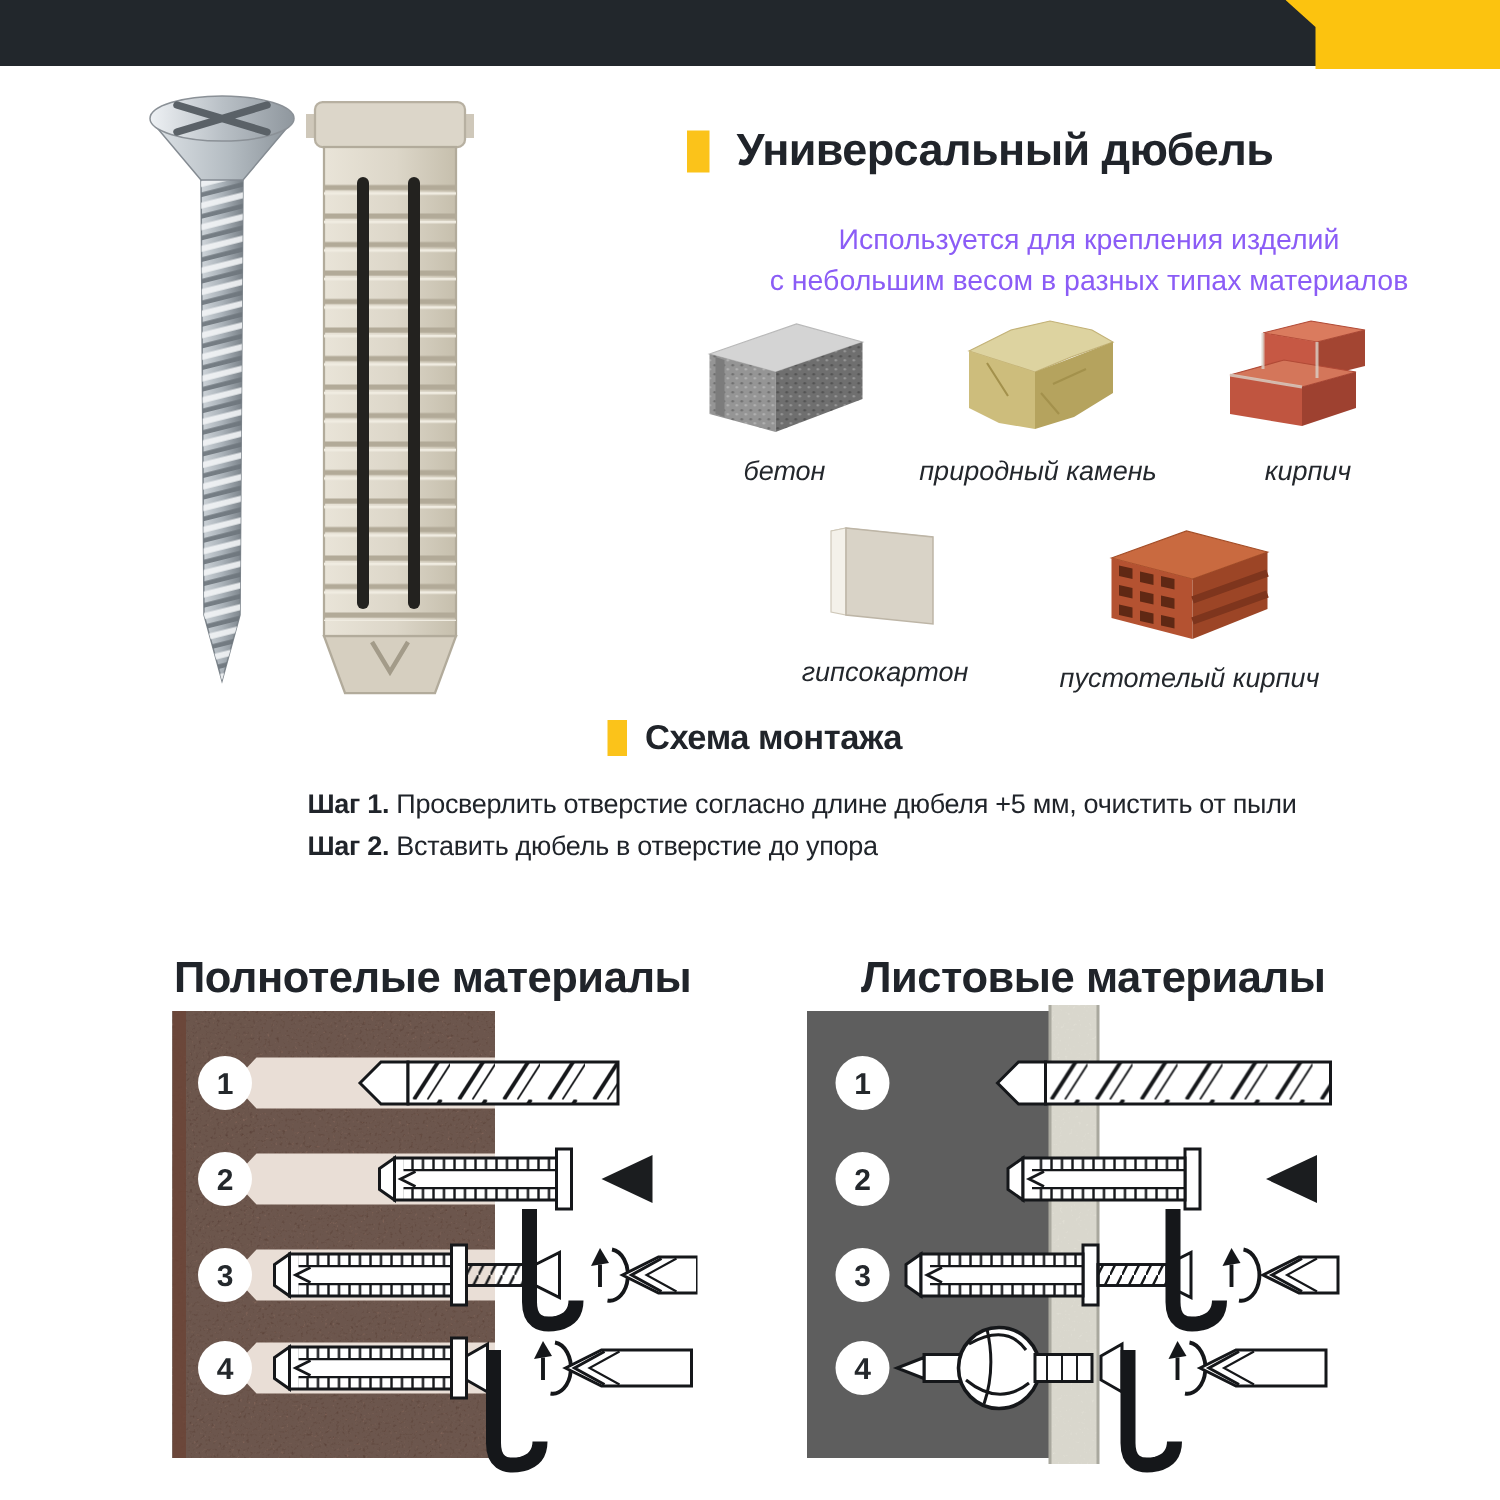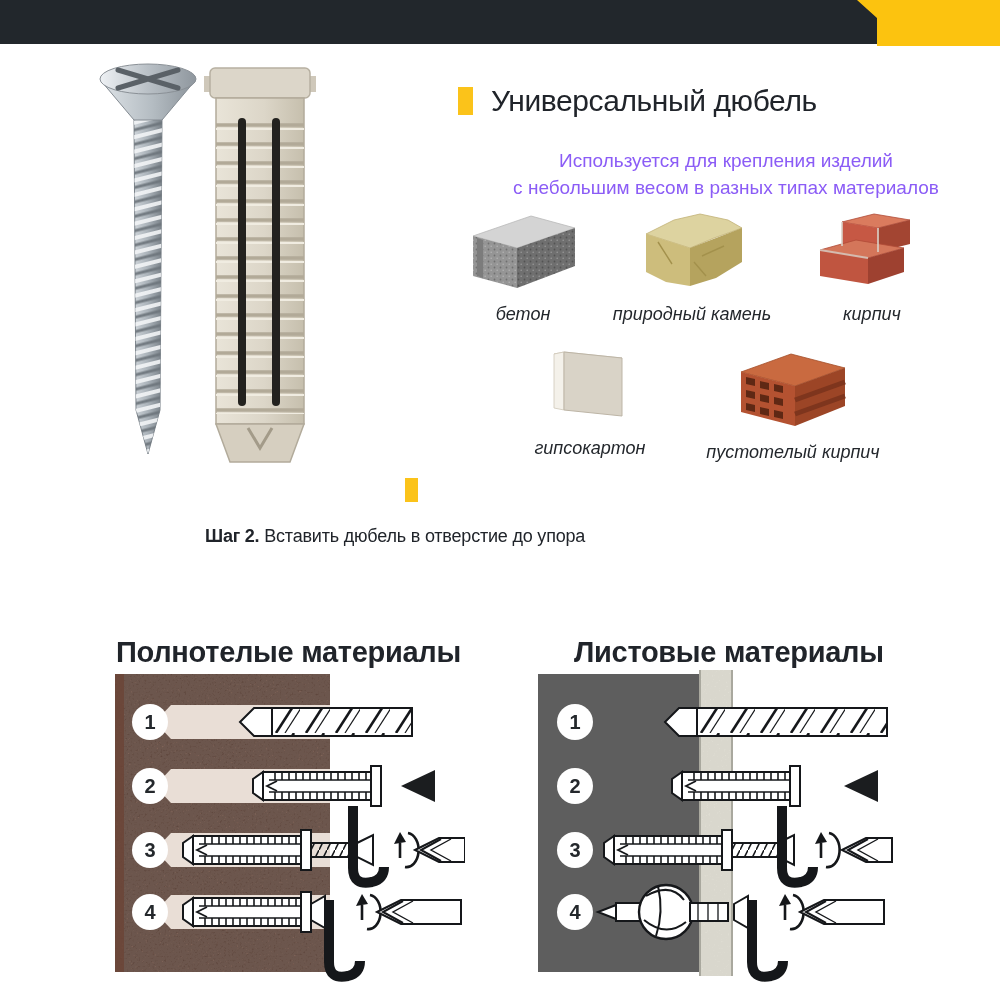--- a/index.html
+++ b/index.html
@@ -6,21 +6,21 @@
   body{width:1000px;height:1000px;position:relative;background:#ffffff;
        font-family:"Liberation Sans", sans-serif;color:#20242a;overflow:hidden;}
   .abs{position:absolute;}
   
   .topbar-dark{left:0;top:0;width:880px;height:44px;background:#22272c;}
   .topbar-accent{left:855px;top:0;width:145px;height:46px;background:#fcc30f;
        clip-path:polygon(2px 0,145px 0,145px 46px,22px 46px,22px 18px);}
   
   .title-row{left:458px;top:84px;display:flex;align-items:flex-start;gap:18px;}
   .accent-bar{width:15px;height:28px;background:#fbc31a;margin-top:3px;flex:none;}
-  h1.title{margin:0;font-size:30px;font-weight:400;letter-spacing:-0.4px;color:#20242a;}
+  h1.title{margin:0;font-size:30px;font-weight:700;letter-spacing:-0.4px;color:#20242a;}
   .desc{left:491px;top:129px;width:470px;font-size:19px;line-height:1.42;
         white-space:pre-line;color:#8b5cf6;text-align:center;}
   
   .mat{display:flex;flex-direction:column;align-items:center;}
   .mat svg{display:block;}
   .mat figcaption{margin-top:10px;font-size:18px;color:#23272c;text-align:center;font-style:italic;}
   figure{margin:0;}
   
   .montage-title{left:405px;top:478px;display:flex;align-items:center;gap:12px;}
   .accent-bar-sm{width:13px;height:24px;background:#fbc31a;flex:none;}
@@ -227,22 +227,24 @@
       <polygon points="13,59 22,61 22,68 13,66"></polygon>
         <polygon points="27,63 36,65 36,72 27,70"></polygon>
         <polygon points="41,66 50,68 50,75 41,73"></polygon>
     </g>
   </svg>
   <figcaption>пустотелый кирпич</figcaption>
 </figure>
 
 <div class="abs montage-title">
   <span class="accent-bar-sm"></span>
+  <h2 class="montage">Схема монтажа</h2>
 </div>
 <div class="abs steps">
+  <p><span class="step-label">Шаг 1.</span> <span>Просверлить отверстие согласно длине дюбеля +5 мм, очистить от пыли</span></p>
   <p><span class="step-label">Шаг 2.</span> <span>Вставить дюбель в отверстие до упора</span></p>
 </div>
 
 <h3 class="abs diag diag-left-title">Полнотелые материалы</h3>
 <h3 class="abs diag diag-right-title">Листовые материалы</h3>
 
 <svg class="abs" style="left:113px;top:666px" width="352" height="330" viewBox="0 0 352 330">
   <rect x="2" y="8" width="215" height="298" fill="#8b5a4a"></rect>
   <rect x="2" y="8" width="215" height="298" filter="url(#filt-grain-d)" opacity="0.45"></rect>
   <rect x="2" y="8" width="215" height="298" filter="url(#filt-grain-l)" opacity="0.18"></rect>

